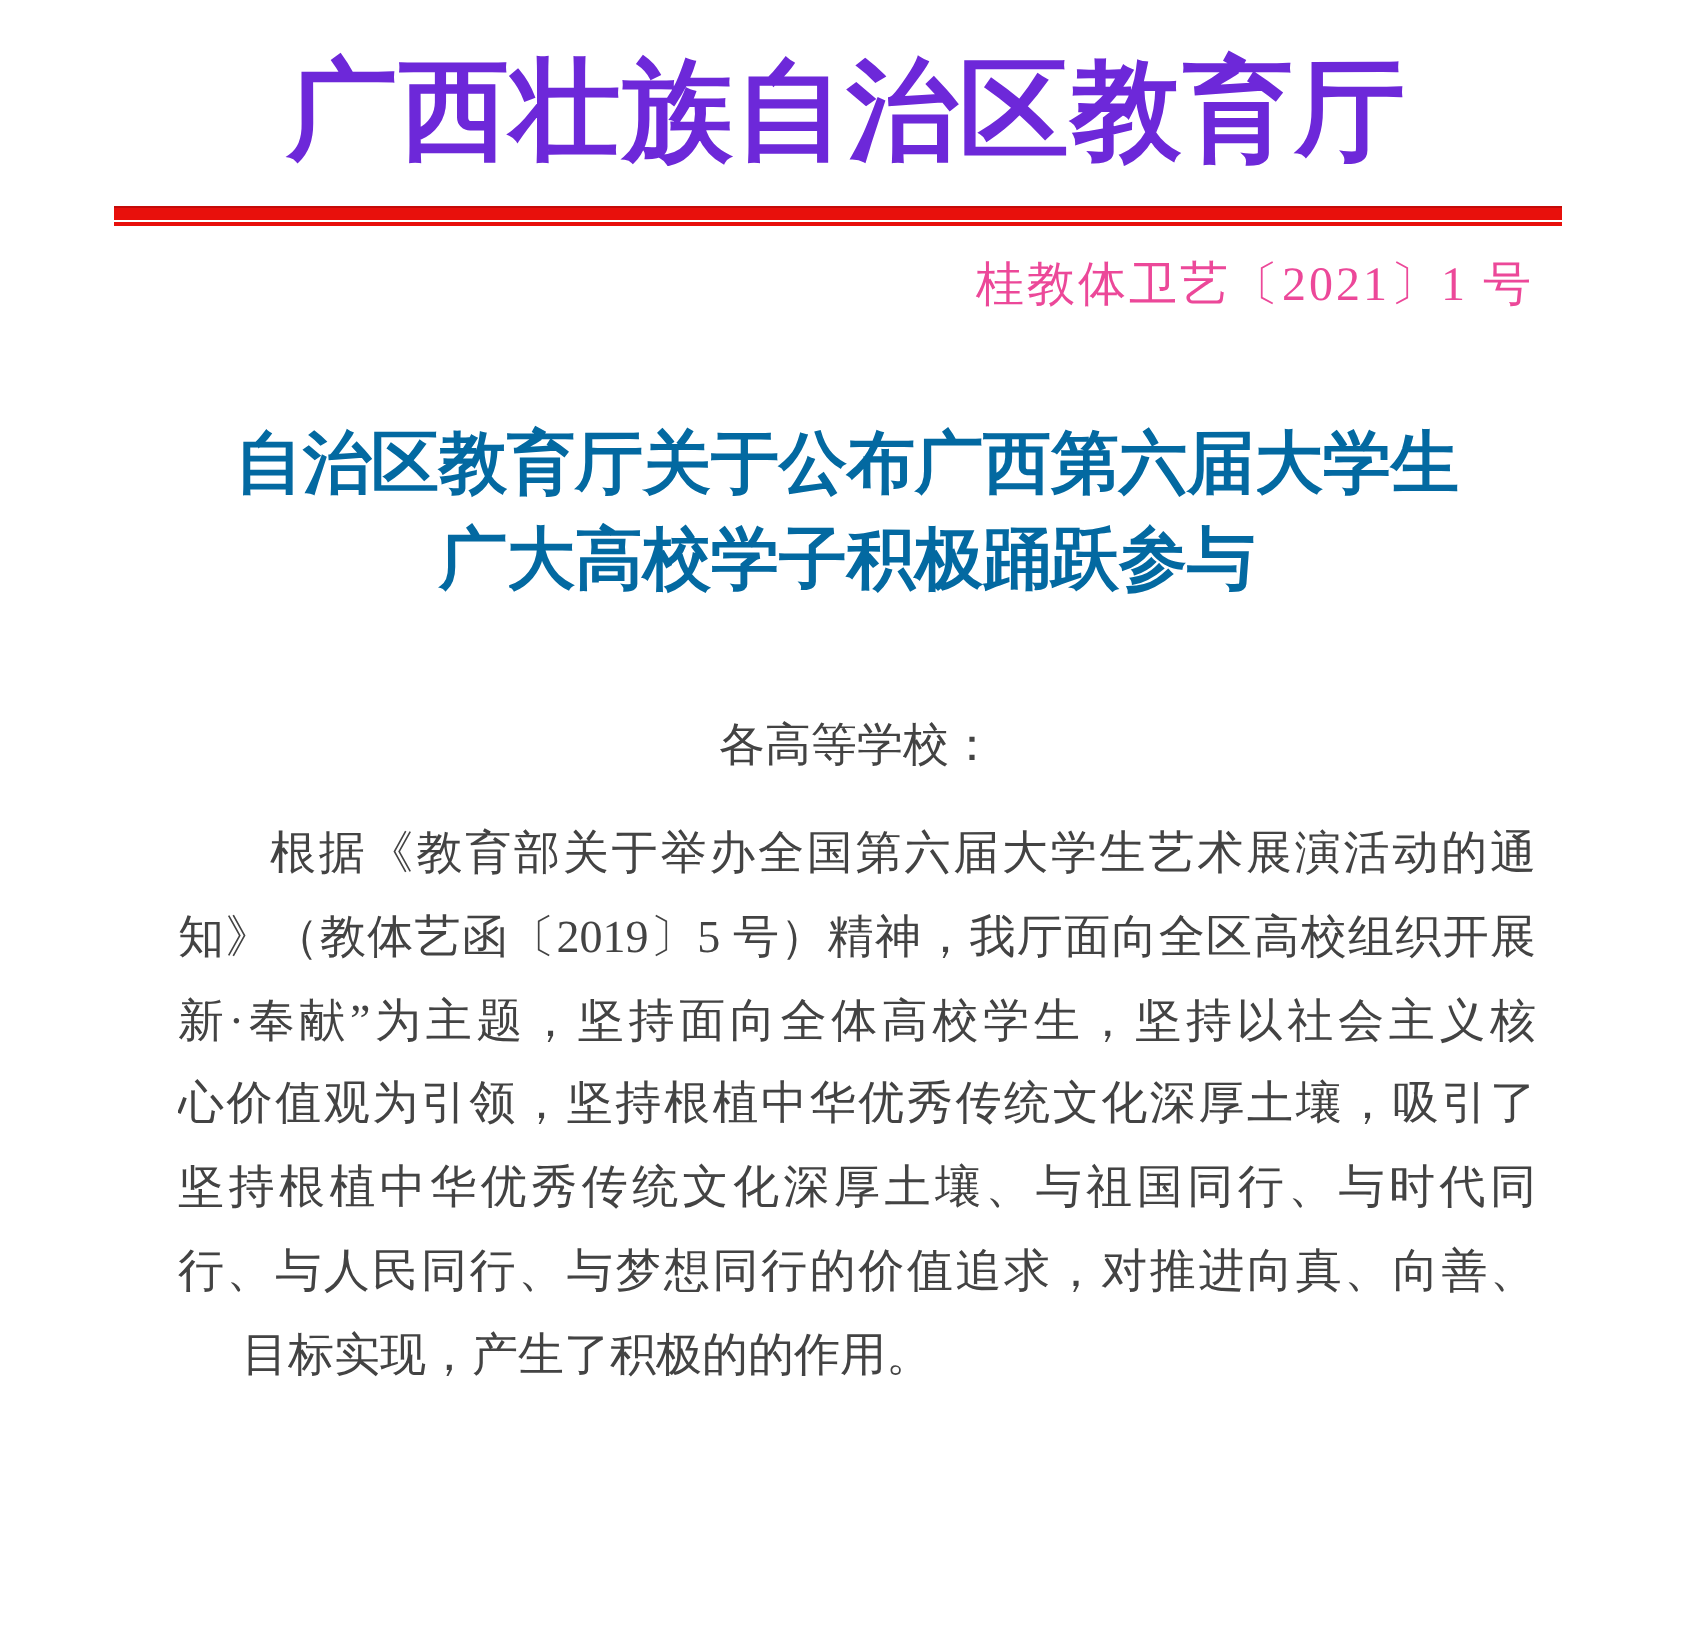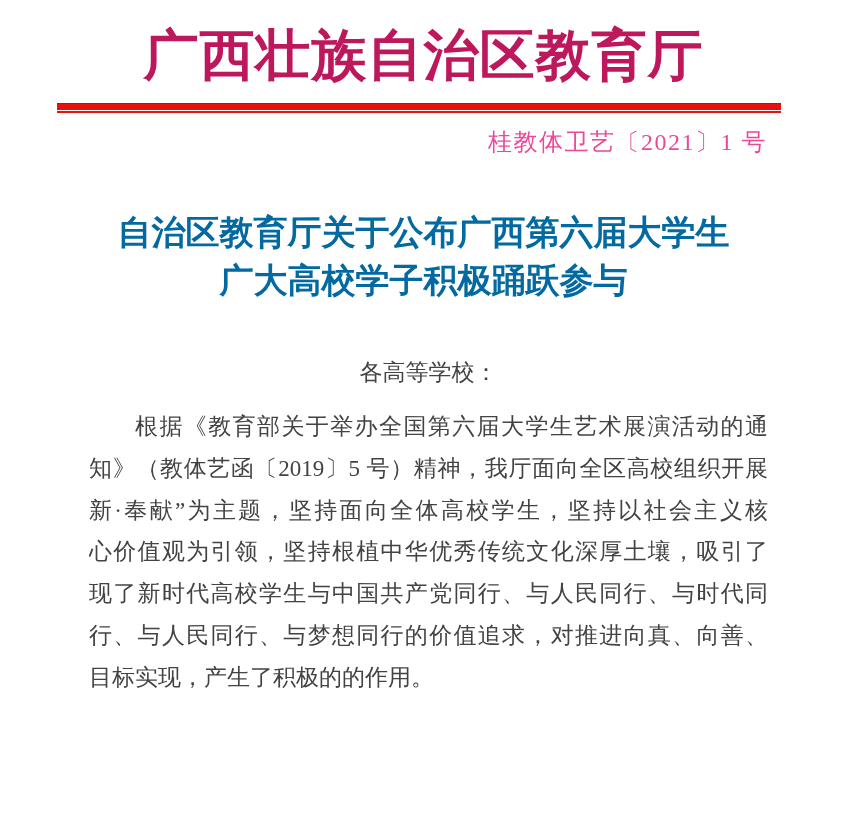--- a/index.html
+++ b/index.html
@@ -18,21 +18,21 @@
   
   .agency {
     position: absolute;
     top: 22px;
     left: 0;
     width: 100%;
     text-align: center;
     font-size: 55px;
     font-weight: 700;
     letter-spacing: 1px;
-    color: #be185d;
+    color: #6d28d9;
     white-space: nowrap;
     line-height: 68px;
   }
   
   .red-line {
     position: absolute;
     top: 103px;
     left: 57px;
     width: 724px;
     height: 9px;
@@ -94,20 +94,21 @@
     white-space: nowrap;
     overflow: hidden;
   }
   .body-line.indent {
     text-indent: 2em;
     margin-top: 12px;
   }
   .body-line.last {
     text-align-last: left;
     white-space: normal;
+    margin-left: 32px;
   }
 </style>
 </head>
 <body>
 
 <div class="page">
 
   <div class="agency">广西壮族自治区教育厅</div>
 
   <div class="red-line">
@@ -123,18 +124,18 @@
     <div>广大高校学子积极踊跃参与</div>
   </div>
 
   <div class="content">
     <div class="salutation">各高等学校：</div>
 
     <div class="body-line indent">根据《教育部关于举办全国第六届大学生艺术展演活动的通</div>
     <div class="body-line">知》（教体艺函〔2019〕5 号）精神，我厅面向全区高校组织开展</div>
     <div class="body-line">新·奉献”为主题，坚持面向全体高校学生，坚持以社会主义核</div>
     <div class="body-line">心价值观为引领，坚持根植中华优秀传统文化深厚土壤，吸引了</div>
-    <div class="body-line">现了新时代高校学生与中国共产党同行、与人民同行、与时代同</div>
+    <div class="body-line">坚持根植中华优秀传统文化深厚土壤、与祖国同行、与时代同</div>
     <div class="body-line">行、与人民同行、与梦想同行的价值追求，对推进向真、向善、</div>
     <div class="body-line last">目标实现，产生了积极的的作用。</div>
   </div>
 
 </div>
 
 </body></html>

